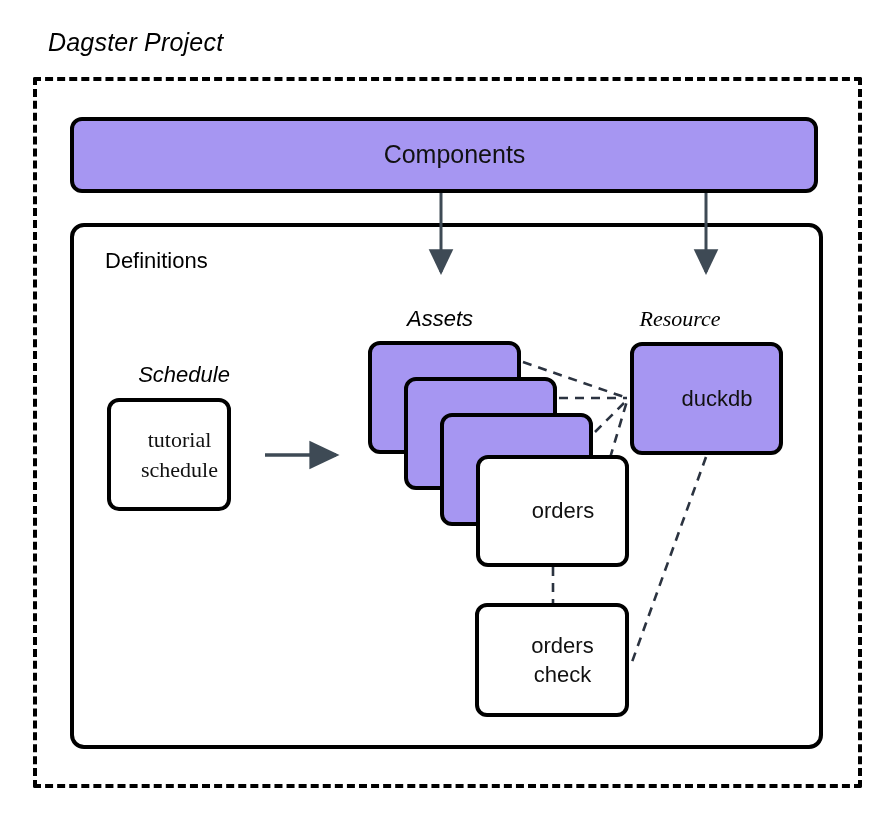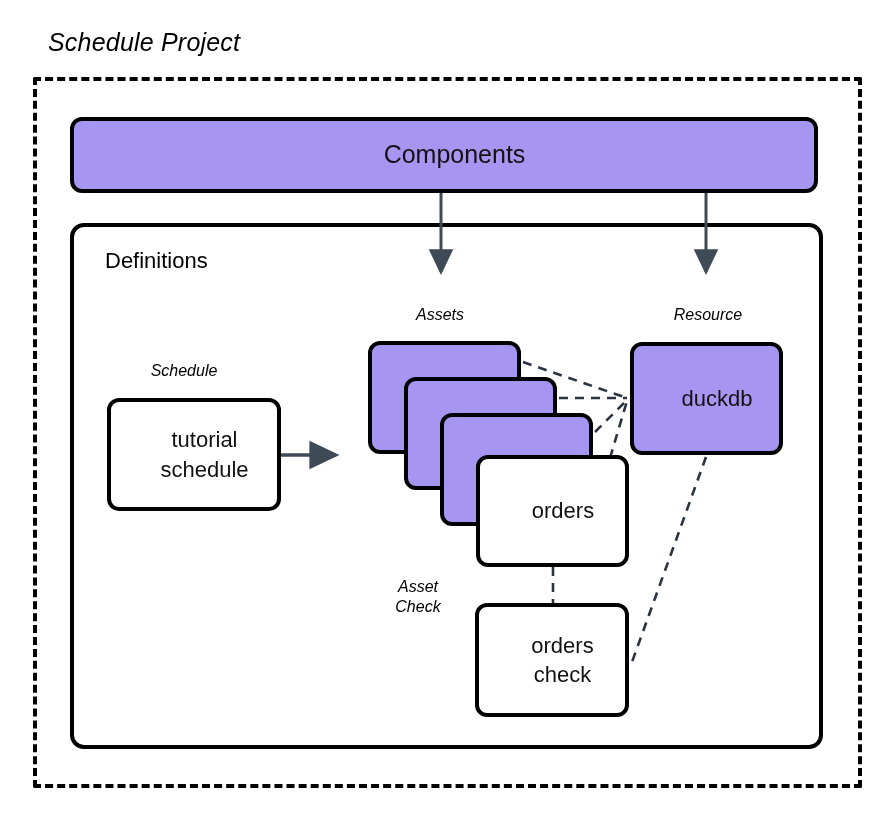--- a/index.html
+++ b/index.html
@@ -97,54 +97,54 @@
   }
   .node.purple { background: #A696F2; }
 
   
   #asset-1 { left: 368px; top: 341px; width: 153px; height: 113px; }
   #asset-2 { left: 404px; top: 377px; width: 153px; height: 113px; }
   #asset-3 { left: 440px; top: 413px; width: 153px; height: 113px; }
   #asset-4 { left: 476px; top: 455px; width: 153px; height: 112px; }
 
   #duckdb-box { left: 630px; top: 342px; width: 153px; height: 113px; justify-content: center; }
-  #schedule-box { left: 107px; top: 398px; width: 174px; height: 113px; }
+  #schedule-box { left: 107px; top: 398px; width: 124px; height: 113px; font-family: Liberation Serif, serif; }
   #orders-check-box { left: 475px; top: 603px; width: 154px; height: 114px; }
 
   
   .annot {
-    font-size: 16px;
+    font-size: 22px;
     font-style: italic;
     color: #000000;
     white-space: nowrap;
     text-align: center;
     line-height: 1.25;
   }
   #label-assets   { left: 380px; top: 305px; width: 120px; }
-  #label-resource { left: 640px; top: 305px; width: 136px; }
+  #label-resource { left: 612px; top: 305px; width: 136px; font-family: Liberation Serif, serif; }
   #label-schedule { left: 113px; top: 361px; width: 142px; }
   #label-asset-check {
     left: 368px; top: 577px; width: 100px;
     text-align: center;
   }
 
   
   #connectors {
     left: 0; top: 0;
     width: 896px;
     height: 825px;
     pointer-events: none;
   }
 </style>
 </head>
 <body>
 
 <div id="canvas">
 
-  <div class="abs" id="project-title">Schedule Project</div>
+  <div class="abs" id="project-title">Dagster Project</div>
 
   <div class="abs" id="project-boundary"></div>
 
   <div class="abs node purple" id="components-box">
     <span class="box-label">Components</span>
   </div>
 
   <div class="abs" id="definitions-box"></div>
   <div class="abs" id="definitions-title">Definitions</div>
 
@@ -188,24 +188,20 @@
       <line x1="706" y1="457" x2="632" y2="662" stroke="#2B3340" stroke-width="2.6" stroke-dasharray="9 7"></line>
     </g>
   </svg>
 
   <div class="abs annot" id="label-assets">Assets</div>
 
   <div class="abs annot" id="label-resource">Resource</div>
 
   <div class="abs annot" id="label-schedule">Schedule</div>
 
-  <div class="abs annot" id="label-asset-check">
-    <div>Asset</div>
-    <div>Check</div>
-  </div>
 
   <div class="abs node" id="schedule-box">
     <div>tutorial</div>
     <div>schedule</div>
   </div>
 
   <div class="abs node purple" id="asset-1"></div>
   <div class="abs node purple" id="asset-2"></div>
   <div class="abs node purple" id="asset-3"></div>
 

